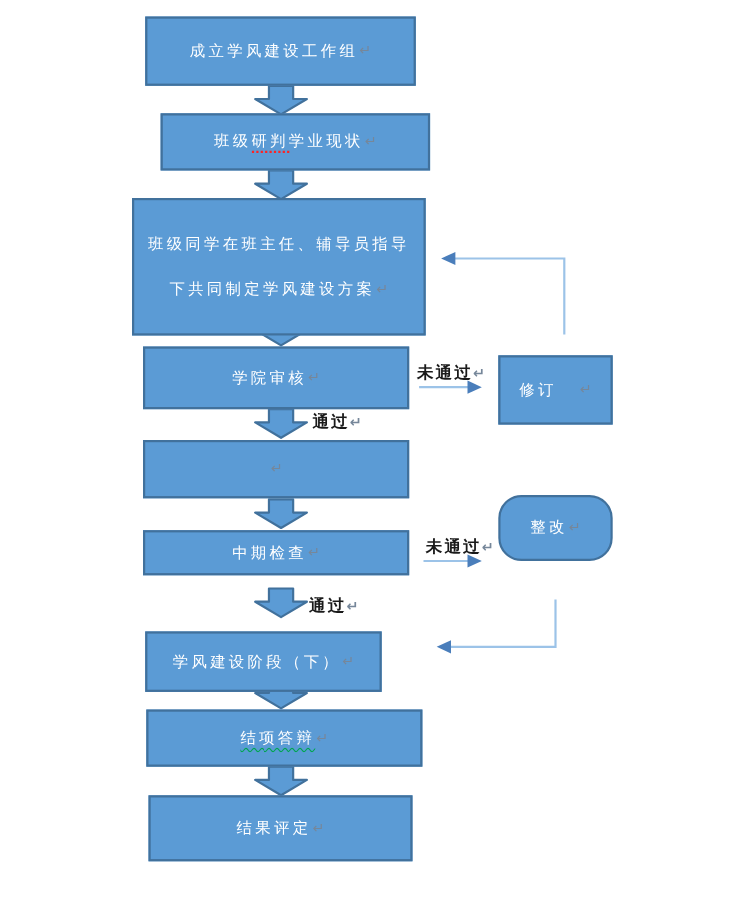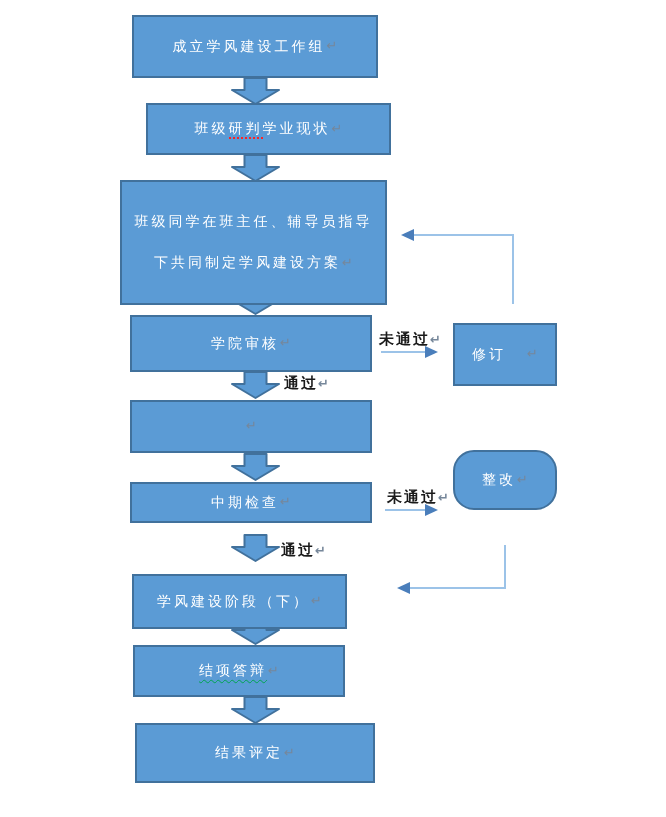--- a/index.html
+++ b/index.html
@@ -117,21 +117,21 @@
   <div class="flow-box" style="left:130px;top:482px;width:242px;height:41px;">
     <span>中期检查</span>
       <span class="mark">↵</span>
   </div>
 
   <div class="flow-box" style="left:132px;top:574px;width:215px;height:55px;">
     <span>学风建设阶段（下）</span>
       <span class="mark">↵</span>
   </div>
 
-  <div class="flow-box" style="left:133px;top:645px;width:212px;height:52px;">
+  <div class="flow-box" style="left:133px;top:645px;width:251px;height:52px;">
     <span class="grammar-green">结项答辩</span>
       <span class="mark">↵</span>
   </div>
 
   <div class="flow-box" style="left:135px;top:723px;width:240px;height:60px;">
     <span>结果评定</span>
       <span class="mark">↵</span>
   </div>
 
   <div class="flow-box" style="left:453px;top:323px;width:104px;height:63px;gap:20px;">

